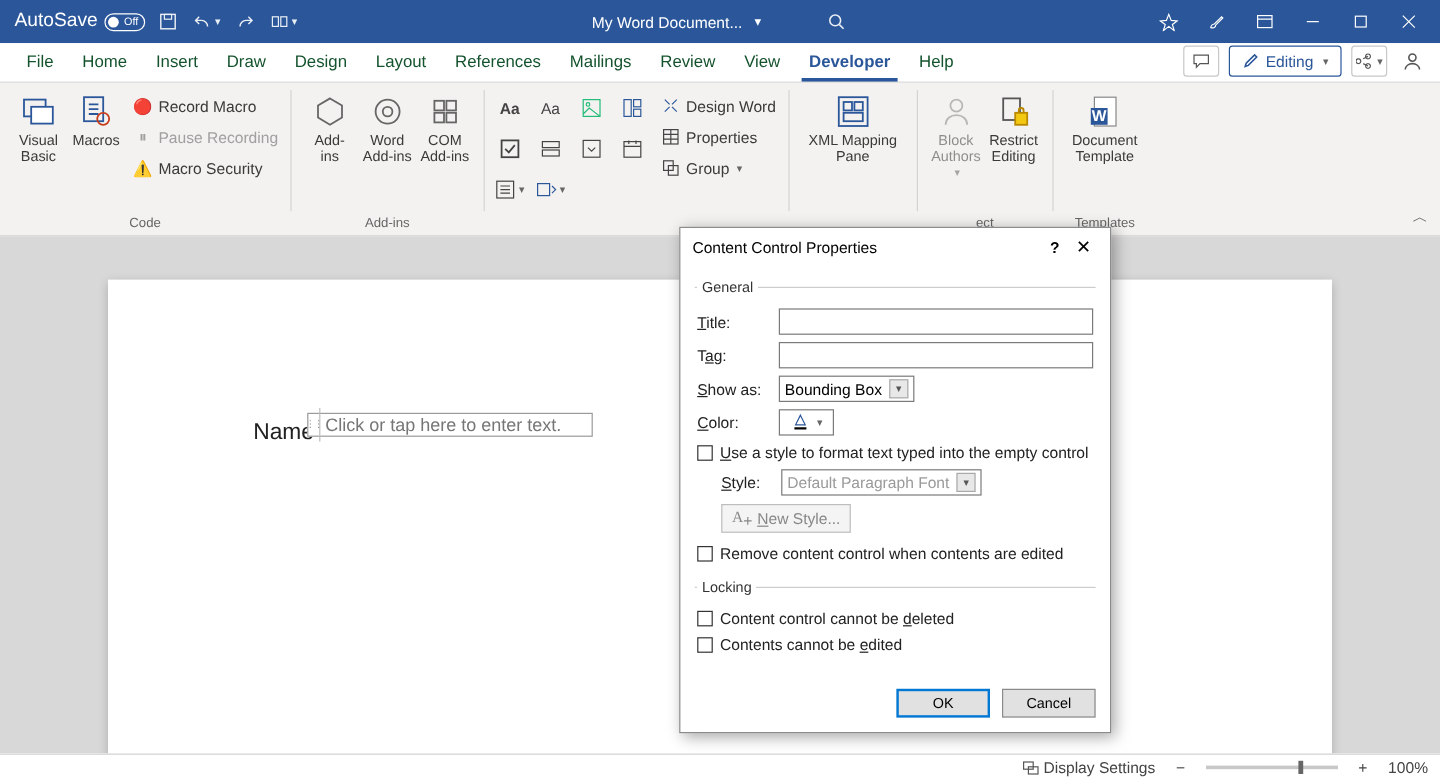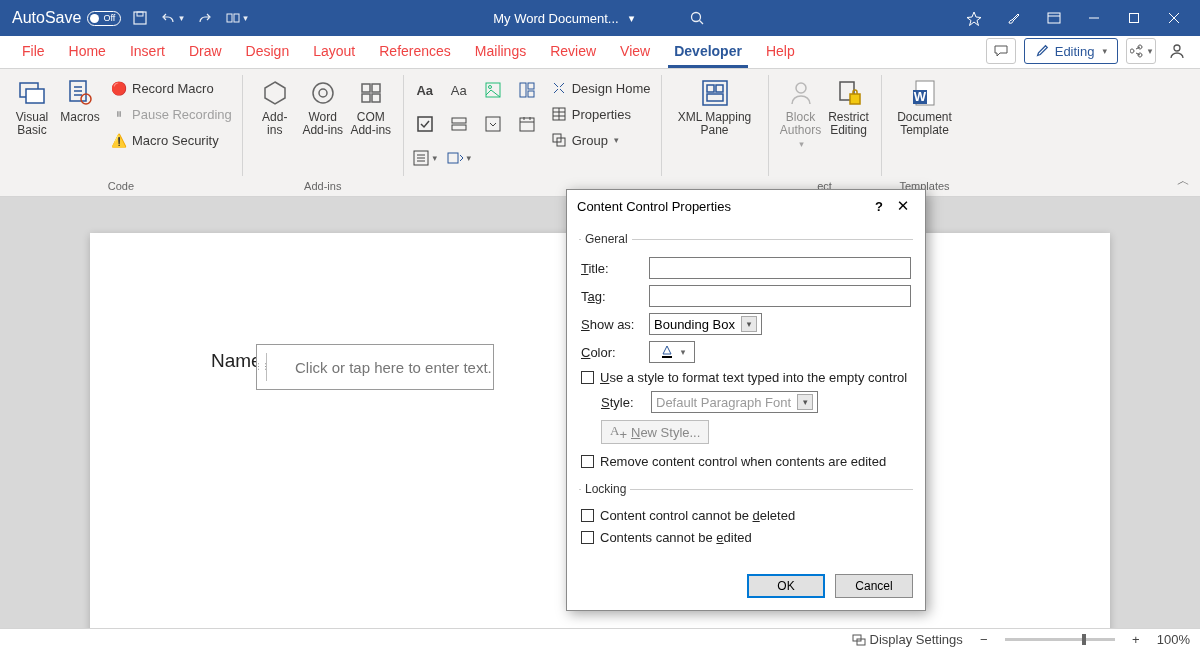--- a/index.html
+++ b/index.html
@@ -12,21 +12,21 @@
   .toggle .knob{width:9px;height:9px;background:#fff;border-radius:50%;margin-left:2px;}
   .toggle-text{font-size:9px;color:#fff;margin-left:4px;}
   .qat-btn{width:26px;height:26px;display:flex;align-items:center;justify-content:center;color:#fff;opacity:.9;}
   .qat-btn svg{stroke:#fff;fill:none;}
   .ts-center{flex:1;display:flex;align-items:center;justify-content:center;gap:10px;}
   .doc-title{font-size:13px;}
   .ts-right{display:flex;align-items:center;}
   .sys-btn{width:40px;height:36px;display:flex;align-items:center;justify-content:center;}
   
   .tabsrow{height:33px;background:#fff;border-bottom:1px solid #d4d4d4;display:flex;align-items:flex-end;padding:0 10px;}
-  .tab{padding:0 12px;height:33px;line-height:33px;color:#ef4444;font-size:14px;cursor:default;}
+  .tab{padding:0 12px;height:33px;line-height:33px;color:#14532d;font-size:14px;cursor:default;}
   .tab.active{color:#2b579a;font-weight:600;position:relative;}
   .tab.active::after{content:"";position:absolute;left:6px;right:6px;bottom:0;height:3px;background:#2b579a;}
   .tabs-right{margin-left:auto;display:flex;align-items:center;gap:8px;padding-bottom:4px;}
   .sq-btn{width:30px;height:26px;border:1px solid #c8c8c8;border-radius:3px;display:flex;align-items:center;justify-content:center;background:#fff;}
   .editing-btn{height:26px;border:1px solid #2b579a;border-radius:3px;display:flex;align-items:center;padding:0 10px;gap:6px;color:#2b579a;}
   
   .ribbon{height:128px;background:#f3f2f1;border-bottom:1px solid #d4d4d4;display:flex;align-items:stretch;position:relative;}
   .group{display:flex;flex-direction:column;padding:4px 8px 2px;}
   .group-body{flex:1;display:flex;align-items:flex-start;}
   .group-label{text-align:center;font-size:11px;color:#666;height:16px;line-height:16px;}
@@ -39,21 +39,21 @@
   .row-item.disabled{color:#a0a0a0;}
   .small-ico{width:18px;height:18px;display:flex;align-items:center;justify-content:center;}
   .ctrl-grid{display:grid;grid-template-columns:repeat(4,26px);grid-template-rows:repeat(3,26px);gap:8px;padding-top:4px;}
   .ctrl-grid .cell{width:26px;height:26px;display:flex;align-items:center;justify-content:center;border-radius:2px;}
   .chev{font-size:9px;color:#666;margin-left:2px;}
   .collapse-chev{position:absolute;right:10px;bottom:6px;color:#666;}
   
   .docarea{position:absolute;top:197px;left:0;right:0;bottom:22px;background:#d8d8d8;display:flex;justify-content:center;overflow:hidden;}
   .page{width:1020px;background:#fff;margin-top:36px;height:800px;box-shadow:0 2px 8px rgba(0,0,0,.2);position:relative;}
   .field-label{position:absolute;left:121px;top:117px;font-size:19px;color:#222;}
-  .cc-box{position:absolute;left:166px;top:111px;width:238px;height:46px;border:1px solid #9a9a9a;background:#fff;display:flex;align-items:center;gap:24px;}
+  .cc-box{position:absolute;left:166px;top:111px;width:238px;height:20px;border:1px solid #9a9a9a;background:#fff;display:flex;align-items:center;}
   .cc-handle{width:10px;height:28px;border-right:1px solid #bdbdbd;display:flex;justify-content:center;align-items:center;}
   .cc-handle::before{content:"⋮⋮";font-size:8px;color:#888;letter-spacing:-1px;line-height:8px;}
   .cc-placeholder{color:#767676;font-size:15px;padding-left:4px;}
   
   .dialog{position:absolute;left:566px;top:189px;width:360px;background:#fff;border:1px solid #8a8a8a;box-shadow:3px 3px 12px rgba(0,0,0,.35);}
   .dlg-title{height:32px;display:flex;align-items:center;padding:0 10px;font-size:13px;}
   .dlg-title .spacer{flex:1;}
   .dlg-title .q{width:24px;text-align:center;font-weight:bold;}
   .dlg-title .x{width:24px;text-align:center;font-size:15px;}
   .dlg-body{padding:4px 12px 10px;}
@@ -340,21 +340,21 @@
         <div class="cell"></div>
           <div class="cell"></div>
       </div>
       <div class="stack" style="margin-left:8px;">
         <div class="row-item">
             <span class="small-ico">
               <svg width="16" height="16" viewBox="0 0 16 16" fill="none" stroke="#2b579a">
                 <path d="M3 3l4 4M3 13l4-4M13 3l-4 4M13 13l-4-4"></path>
               </svg>
             </span>
-            <span>Design Home</span>
+            <span>Design Word</span>
           </div>
         <div class="row-item">
             <span class="small-ico">
               <svg width="16" height="16" viewBox="0 0 16 16" fill="none" stroke="#444">
                 <rect x="2" y="2" width="12" height="12"></rect>
                 <path d="M2 6h12M2 10h12M8 2v12"></path>
               </svg>
             </span>
             <span>Properties</span>
           </div>

